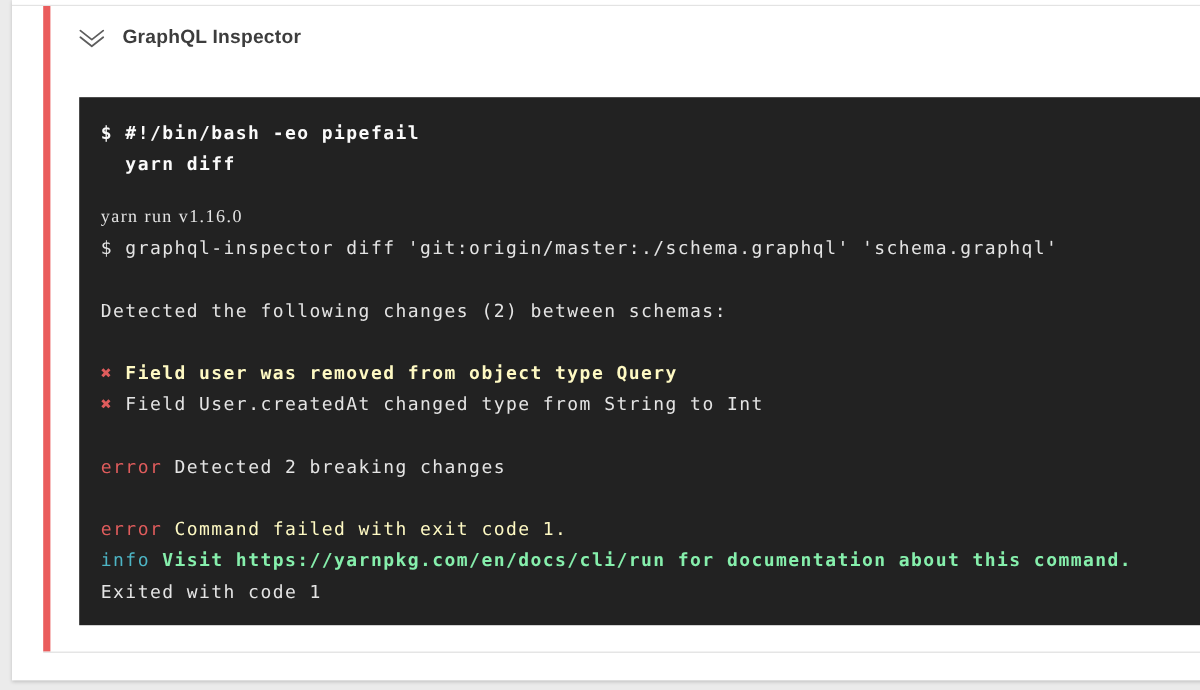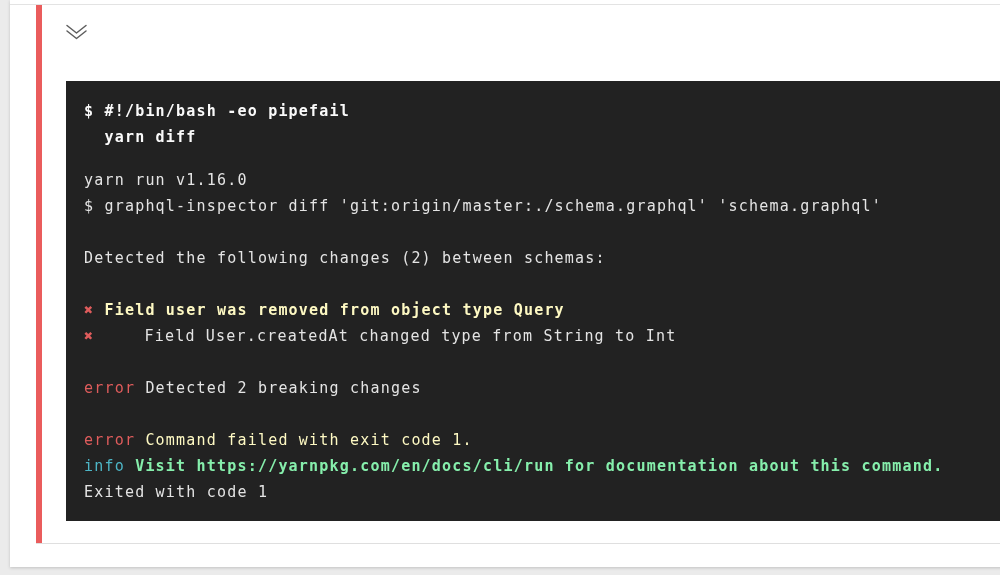--- a/index.html
+++ b/index.html
@@ -101,35 +101,36 @@
     <div class="card-top-divider"></div>
     <div class="accent-bar" style="background: rgb(234, 92, 92);"></div>
 
     <div class="step-header">
       <span class="chev">
         <svg width="25" height="20" viewBox="0 0 25 20" fill="none" stroke="#5e5e5e" stroke-width="1.5" stroke-linecap="round" stroke-linejoin="round">
           <polyline points="3,3.5 12.5,11 22,3.5"></polyline>
           <polyline points="3,9 12.5,16.5 22,9"></polyline>
         </svg>
       </span>
+      <span class="step-title">GraphQL Inspector</span>
     </div>
 
     <div class="terminal" style="background: rgb(34, 34, 34); color: rgb(228, 228, 228);">
       <div class="cmd-block">
           <div class="t-line"><span style="color: rgb(250, 250, 250);">$ #!/bin/bash -eo pipefail</span></div>
           <div class="t-line"><span style="color: rgb(250, 250, 250);">  yarn diff</span></div>
         </div>
       <div class="out-block">
-          <div class="t-line"><span style="color: rgb(228, 228, 228);">yarn run v1.16.0</span></div>
+          <div class="t-line"><span style="color: rgb(228, 228, 228); font-family: Liberation Serif, serif;">yarn run v1.16.0</span></div>
           <div class="t-line"><span style="color: rgb(228, 228, 228);">$ graphql-inspector diff 'git:origin/master:./schema.graphql' 'schema.graphql'</span></div>
           <div class="t-line"></div>
           <div class="t-line"><span style="color: rgb(228, 228, 228); margin-top: 16px;">Detected the following changes (2) between schemas:</span></div>
           <div class="t-line"></div>
           <div class="t-line"><span style="color: rgb(223, 92, 92);">✖ </span><span style="color: #fef9c3; font-weight: bold;">Field user was removed from object type Query</span></div>
-          <div class="t-line"><span style="color: rgb(223, 92, 92);">✖ </span><span style="color: rgb(228, 228, 228); margin-left: 40px;">Field User.createdAt changed type from String to Int</span></div>
+          <div class="t-line"><span style="color: rgb(223, 92, 92);">✖ </span><span style="color: rgb(228, 228, 228);">Field User.createdAt changed type from String to Int</span></div>
           <div class="t-line"></div>
           <div class="t-line"><span style="color: rgb(223, 92, 92);">error </span><span style="color: rgb(228, 228, 228); text-align: right;">Detected 2 breaking changes</span></div>
           <div class="t-line"></div>
           <div class="t-line"><span style="color: rgb(223, 92, 92);">error </span><span style="color: #fef9c3;">Command failed with exit code 1.</span></div>
           <div class="t-line"><span style="color: rgb(77, 181, 197);">info </span><span style="color: #86efac; font-weight: bold;">Visit https://yarnpkg.com/en/docs/cli/run for documentation about this command.</span></div>
           <div class="t-line"><span style="color: rgb(228, 228, 228); margin-top: 16px;">Exited with code 1</span></div>
         </div>
     </div>
 
     <div class="step-divider"></div>

